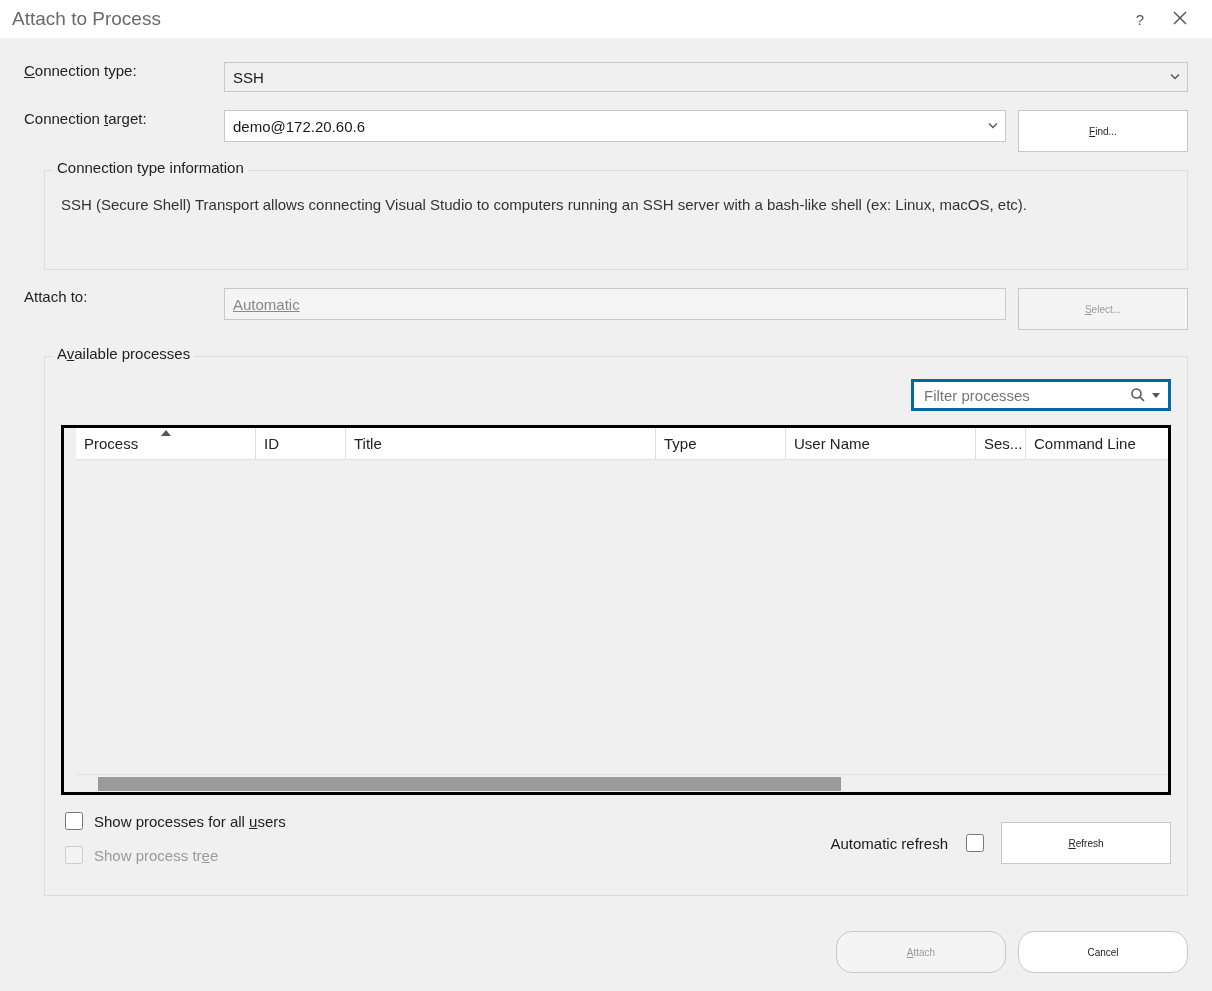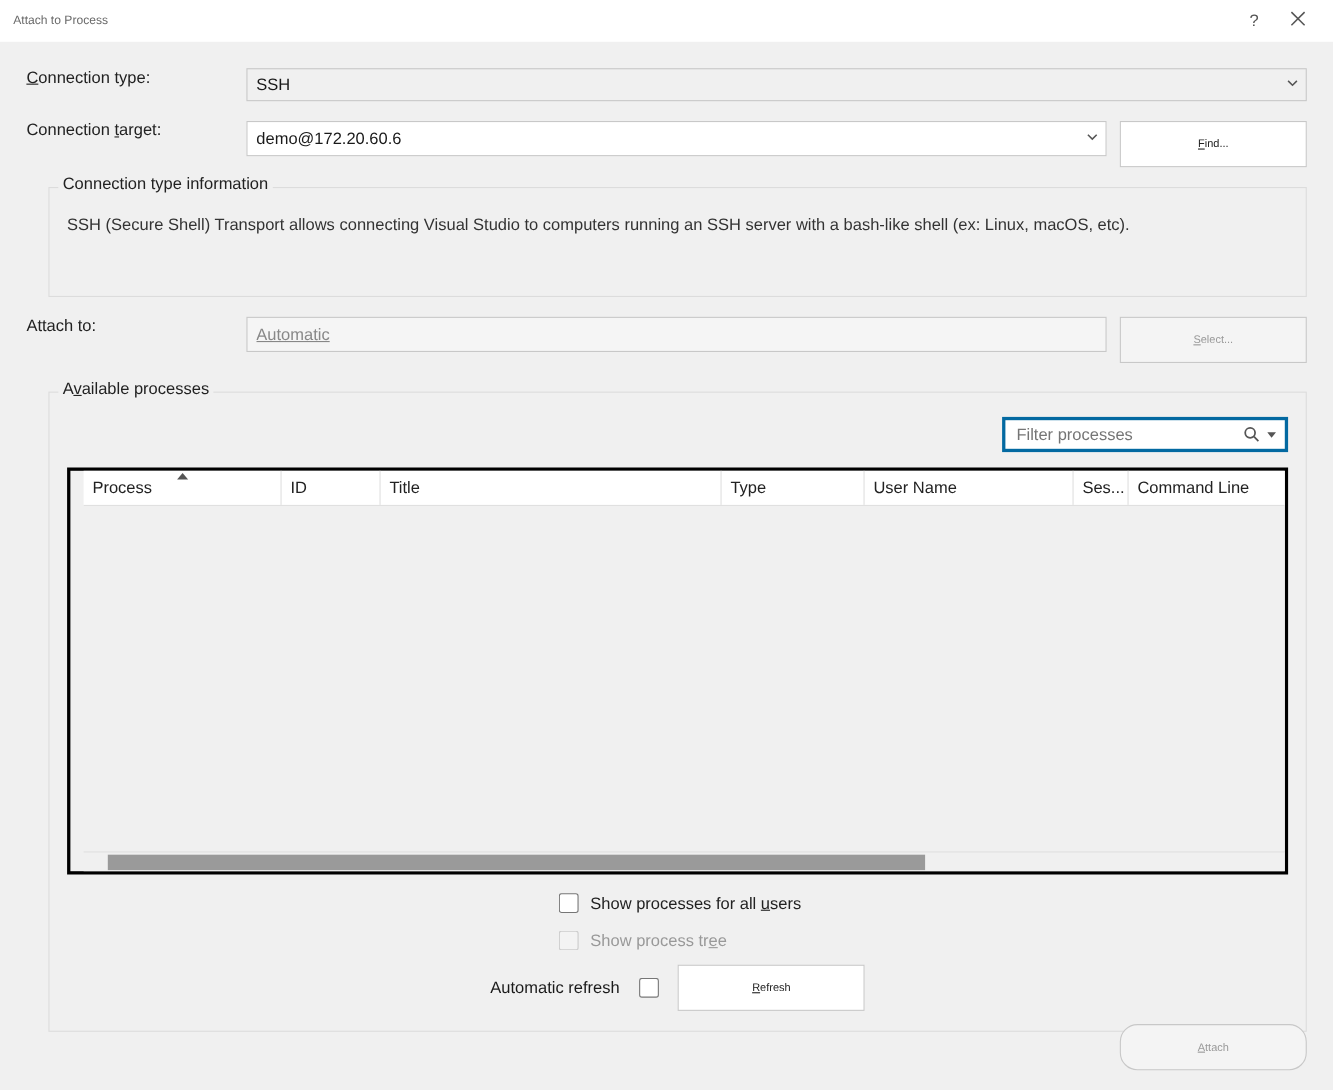--- a/index.html
+++ b/index.html
@@ -12,21 +12,21 @@
     background: #ffffff;
     overflow: hidden;
   }
   .titlebar {
     height: 38px;
     display: flex;
     align-items: center;
     padding: 0 12px;
     background: #fff;
   }
-  .titlebar .title { color: #6a6a6a; font-size: 11px; flex: 1; }
+  .titlebar .title { color: #6a6a6a; font-size: 19px; flex: 1; }
   .titlebar .tb-btn {
     width: 40px; height: 38px;
     display: flex; align-items: center; justify-content: center;
     color: #555;
     cursor: pointer;
   }
   .titlebar .tb-btn svg { width: 14px; height: 14px; }
   .body {
     background: #f0f0f0;
     position: absolute;
@@ -123,21 +123,20 @@
     height: 18px; background: #f0f0f0; position: relative;
     border-top: 1px solid #e0e0e0;
   }
   .hscroll .thumb {
     position: absolute; left: 22px; top: 2px; height: 14px;
     width: 68%; background: #9a9a9a;
   }
   .below-table {
     display: flex; align-items: center; justify-content: space-between;
     margin-top: 14px;
-    flex-direction: column;
   }
   .checkrow { display: flex; align-items: center; gap: 8px; margin-bottom: 10px; color: #222; }
   .checkrow.disabled { color: #999; }
   .checkrow input[type=checkbox] { width: 18px; height: 18px; }
   .right-below {
     display: flex; align-items: center; gap: 14px;
   }
   .footer {
     position: absolute; bottom: 18px; right: 24px;
     display: flex; gap: 12px;
@@ -274,15 +273,18 @@
           <span><span class="under">R</span>efresh</span>
         </div>
       </div>
     </div>
   </div>
 
   <div class="footer">
     <div class="btn disabled">
       <span><span class="under">A</span>ttach</span>
     </div>
+    <div class="btn">
+      <span>Cancel</span>
+    </div>
   </div>
 
 </div>
 
 </body></html>

